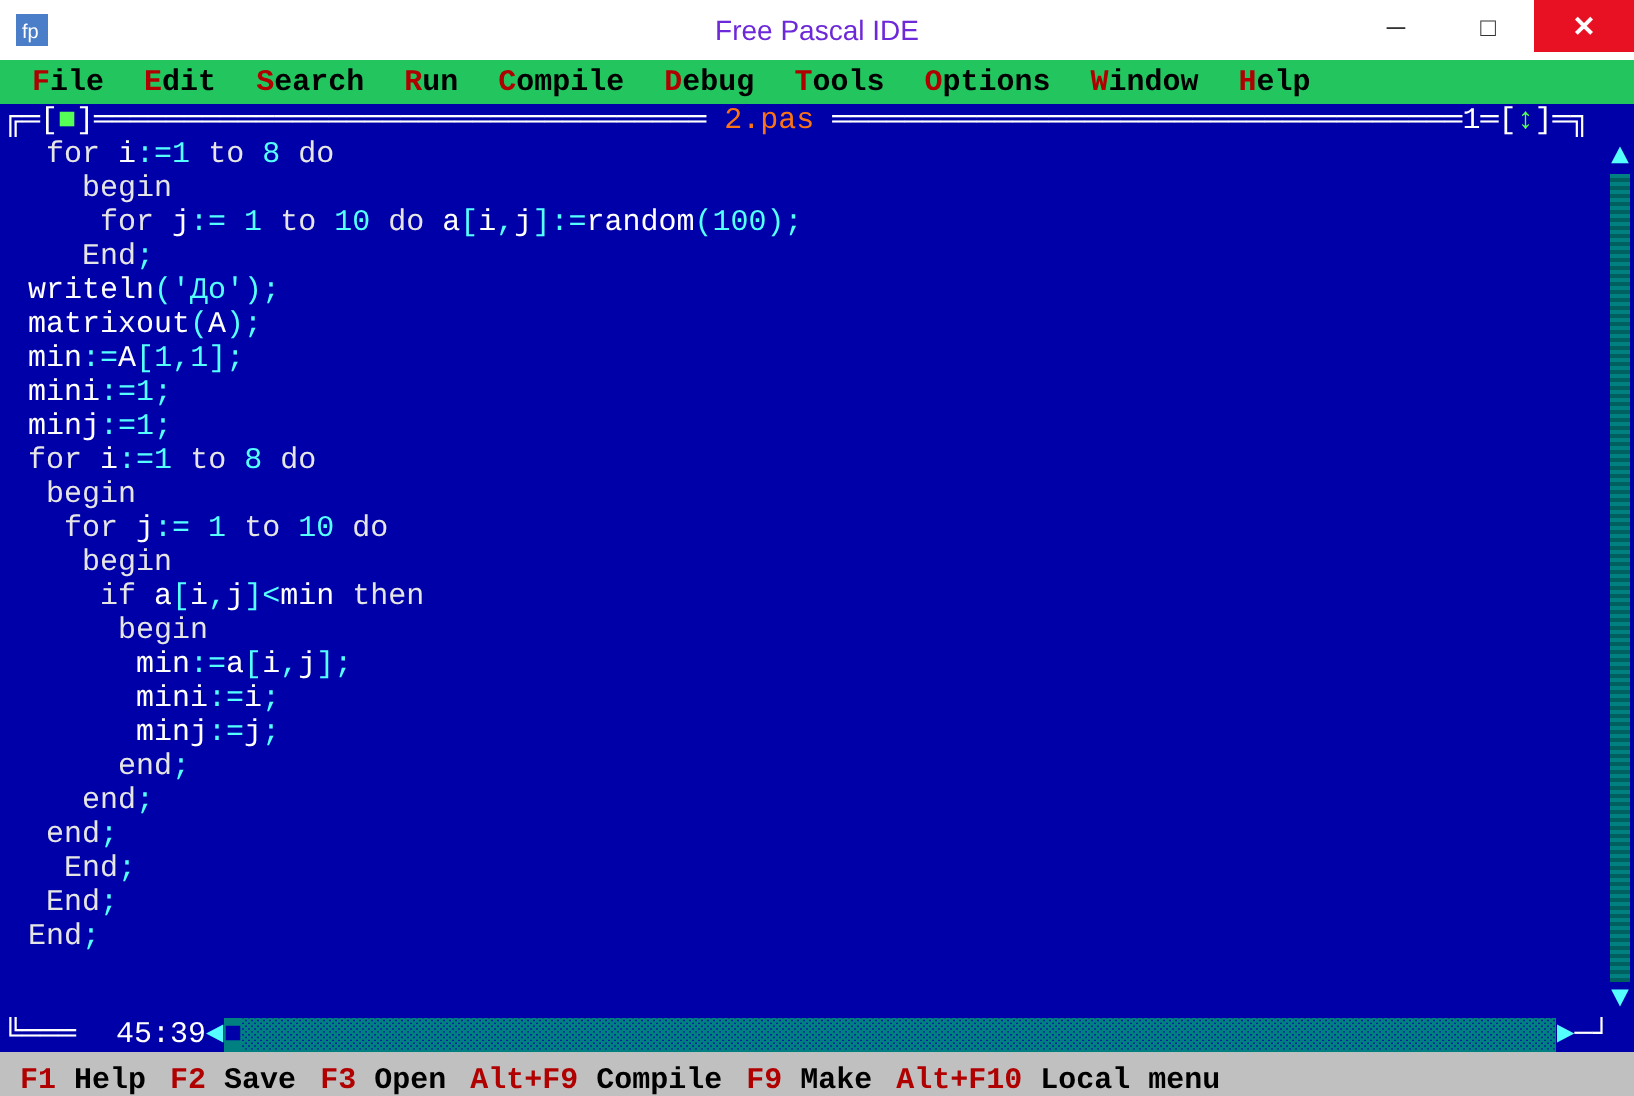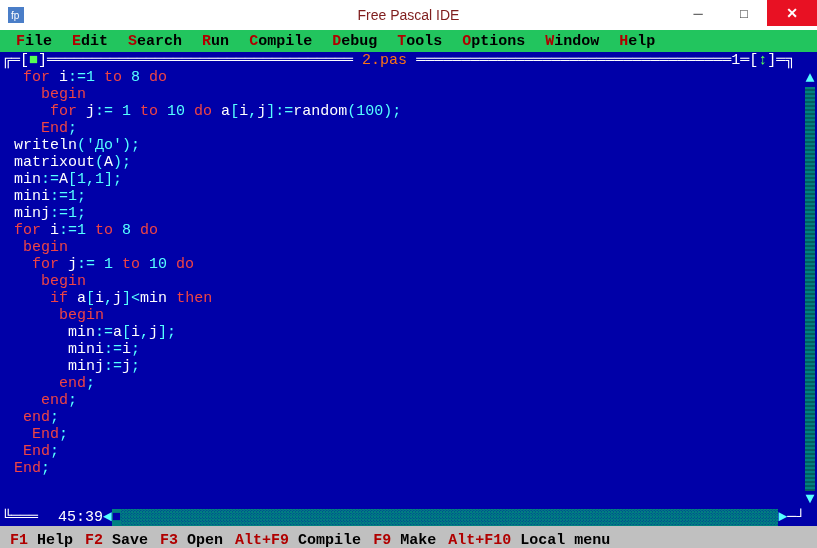--- a/index.html
+++ b/index.html
@@ -14,21 +14,21 @@
     height: 30px; display: flex; align-items: center;
     background: #fff; border-bottom: 0px;
     position: relative;
   }
   .titlebar .icon {
     width: 20px; height: 20px; margin: 0 6px;
     display: inline-flex; align-items: center; justify-content: center;
   }
   .titlebar .title {
     position: absolute; left: 0; right: 0; text-align: center;
-    color: #7f1d1d; font-size: 14px; font-family: 'Segoe UI', sans-serif;
+    color: #6d28d9; font-size: 14px; font-family: 'Segoe UI', sans-serif;
     pointer-events: none;
   }
   .winbtns { position: absolute; right: 0; top: 0; display: flex; }
   .winbtn {
     width: 46px; height: 26px; display: flex; align-items: center; justify-content: center;
     font-size: 13px; color: #333; font-family: Arial,sans-serif;
   }
   .winbtn.close { background: #e81123; color: #fff; width: 50px; height:26px; }
   .winbtn.close span { font-size:14px; font-weight:bold;}
   
@@ -50,21 +50,21 @@
     letter-spacing: 0;
   }
   .frame-top { color:#fff; display:flex; padding:0 2px; }
   .frame-top .seg { white-space:pre; }
   .frame-top .fname { background:#0000a8; color:#f97316; }
   .code-area {
     padding-left: 14px;
     white-space: pre;
   }
   .code-line { height:17px; white-space:pre; }
-  .c-y { color:#ef4444; }    
+  .c-y { color:#e5e5e5; }    
   .c-w { color:#ffffff; }    
   .c-c { color:#55ffff; }
   .frame-bottom {
     position:absolute; left:0; right:0; bottom:0;
     color:#fff; display:flex; padding:0 2px; height:17px;
   }
   .frame-bottom .pos { color:#fff;margin-left:20px; }
   .frame-bottom .scroll { background:#008080; color:#0000a8; }
   
   .fnbar {

